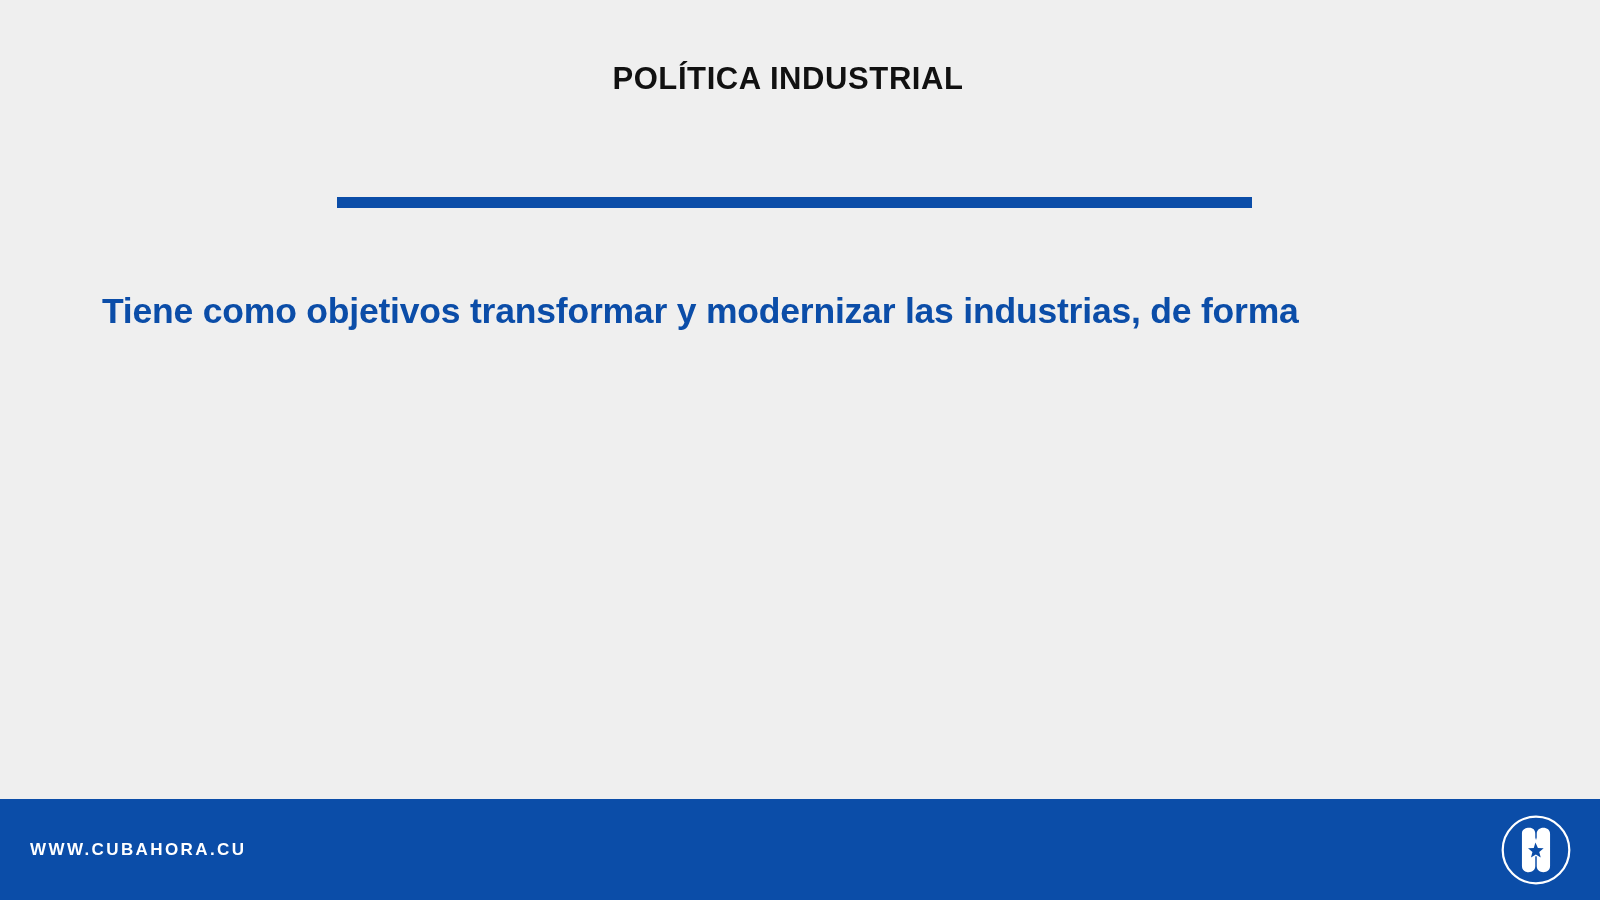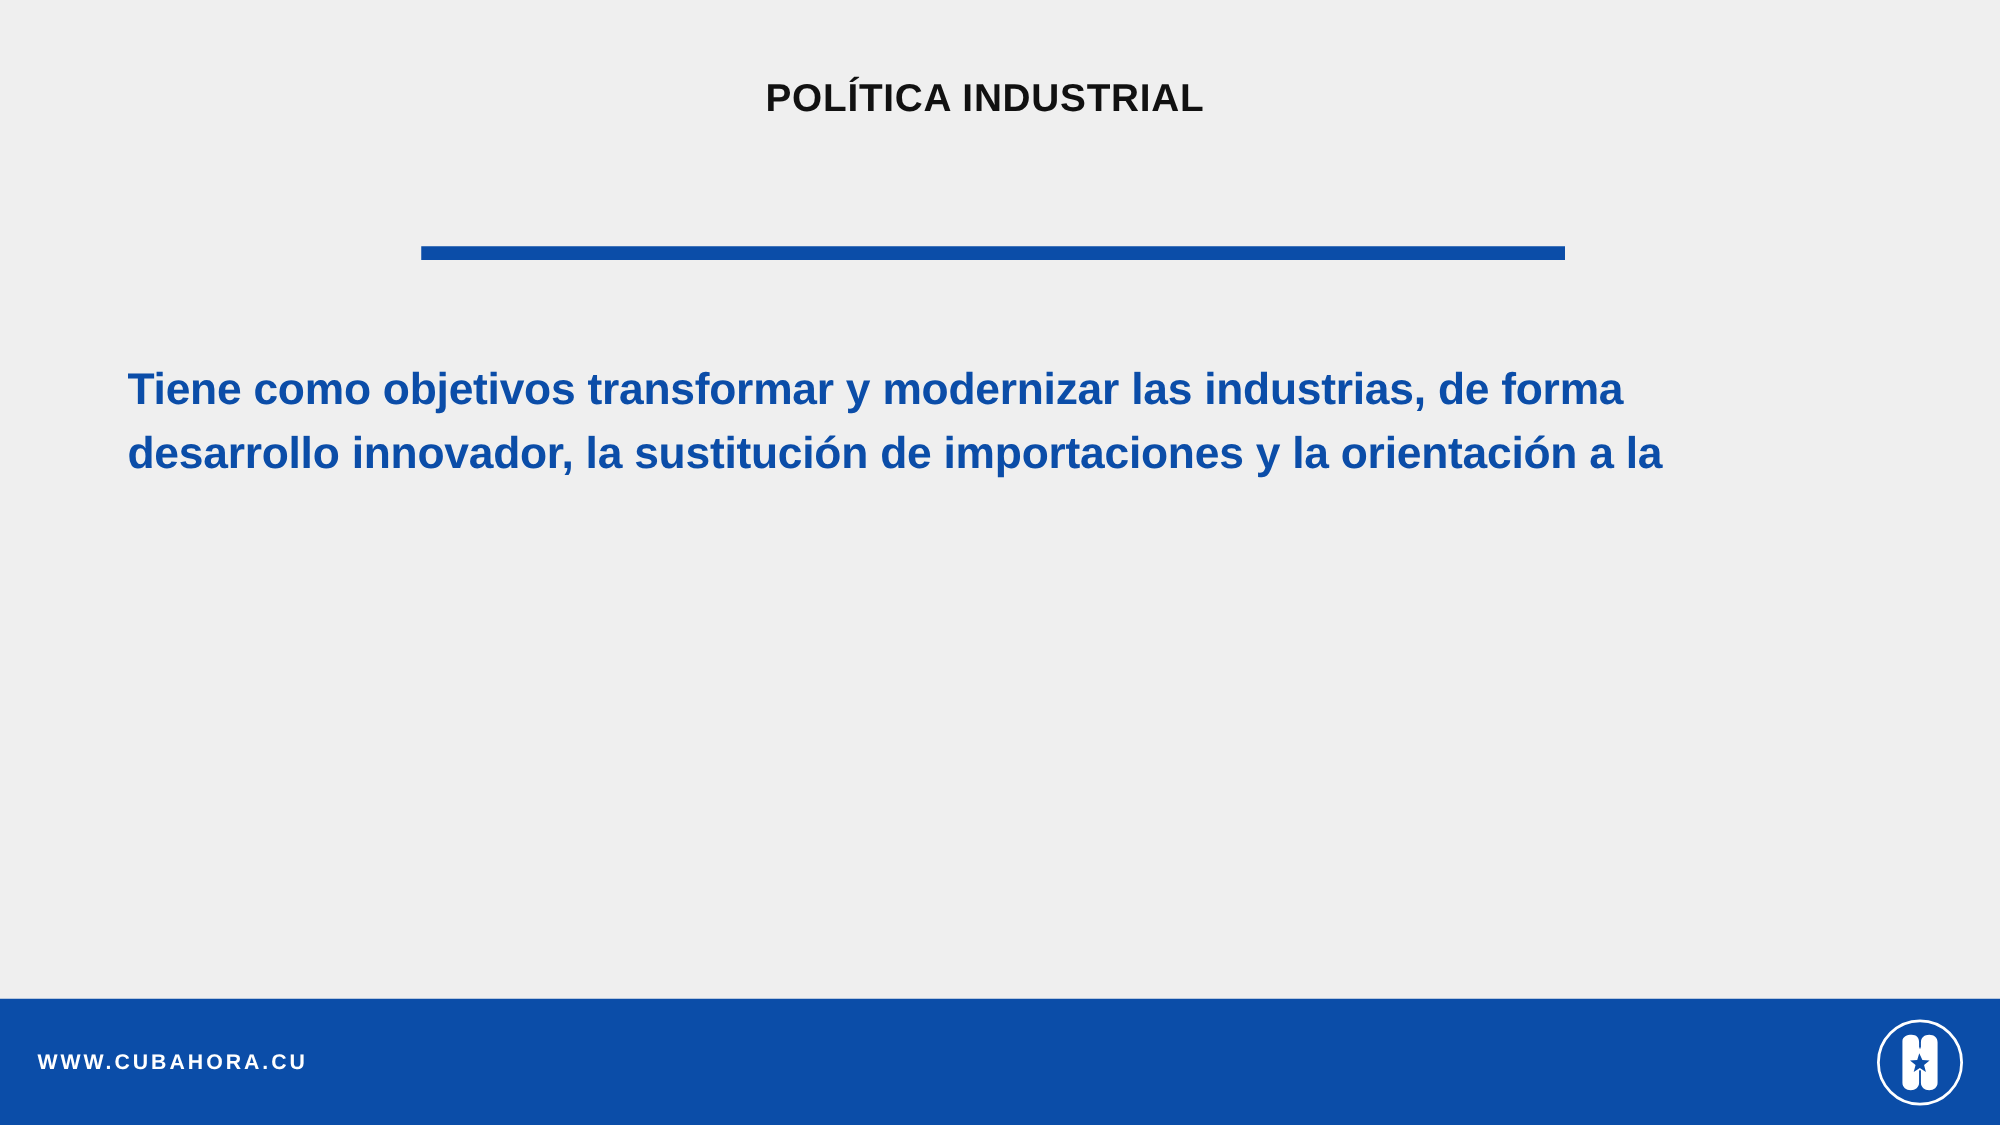--- a/index.html
+++ b/index.html
@@ -109,21 +109,20 @@
 <div class="slide">
 
   <div class="title-wrap">
     <h1 class="slide-title">POLÍTICA INDUSTRIAL</h1>
   </div>
 
   <div class="divider"></div>
 
   <div class="body-copy">
     <p class="body-line">Tiene como objetivos transformar y modernizar las industrias, de forma</p>
-    <p class="body-line">desarrollo innovador, la sustitución de importaciones y la orientación a la</p>
   </div>
 
   <div class="footer">
     <span class="footer-url">WWW.CUBAHORA.CU</span>
 
     <span class="footer-logo">
       <svg viewBox="0 0 100 100" xmlns="http://www.w3.org/2000/svg" aria-hidden="true">
         <circle cx="50" cy="50" r="45" fill="none" stroke="#ffffff" stroke-width="3"></circle>
         <g fill="#ffffff">
           <path d="M31 27 C31 22, 36 20, 41 20 C46 20, 49 23, 49 28 L49 47 L51 47 L51 28 C51 23, 55 20, 60 20 C65 20, 69 23, 69 28 L69 72 C69 77, 65 80, 60 80 C55 80, 51 77, 51 72 L51 53 L49 53 L49 72 C49 77, 45 80, 40 80 C35 80, 31 77, 31 72 Z"></path>

